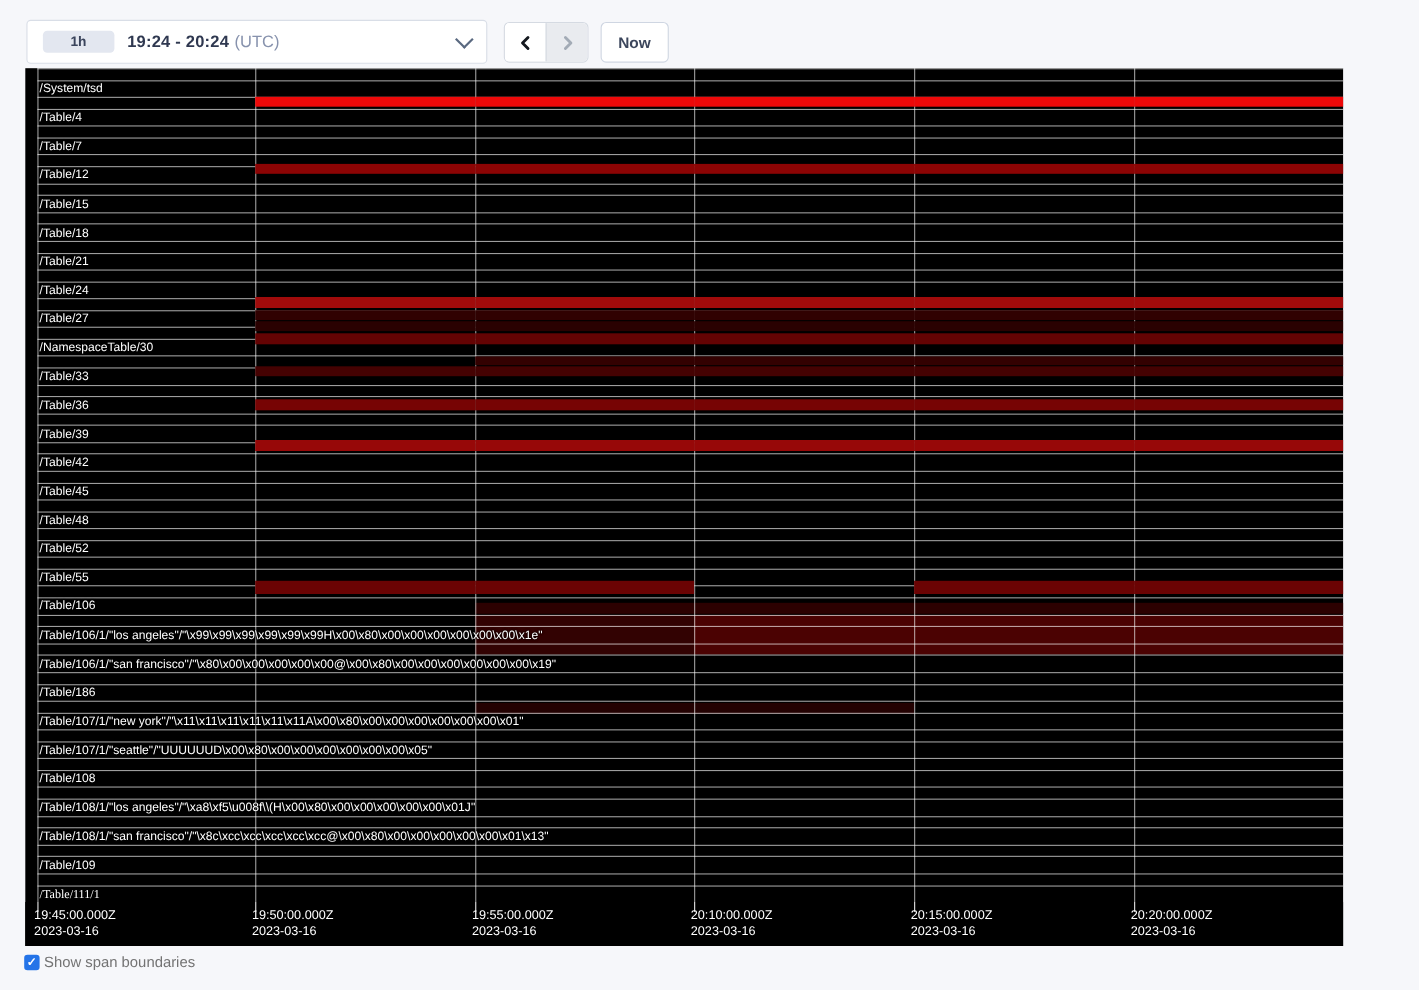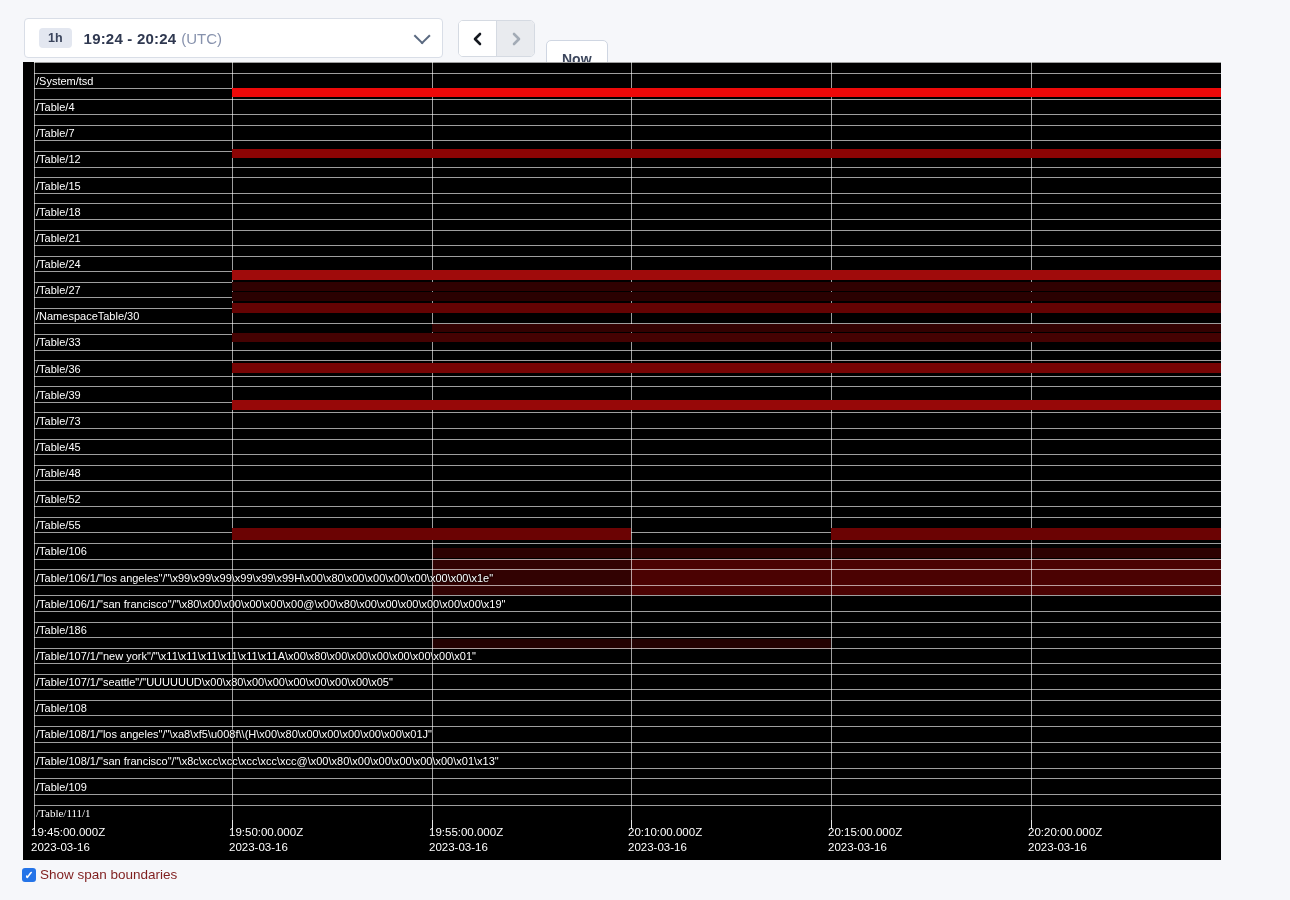--- a/index.html
+++ b/index.html
@@ -1,48 +1,48 @@
 <!DOCTYPE html>
 <html><head>
 <meta charset="utf-8">
 <style>
   html,body{margin:0;padding:0;}
   body{width:1290px;height:900px;background:#f6f7fa;font-family:"Liberation Sans",sans-serif;position:relative;overflow:hidden;}
   .app{position:absolute;inset:0;}
 
   
   .range-select{position:absolute;left:24px;top:18px;width:419px;height:40px;background:#fff;border:1px solid #d9dee7;border-radius:4px;display:flex;align-items:center;box-sizing:border-box;cursor:pointer;}
-  .range-badge{margin-left:14px;background:#e3e7f0;color:#3a445c;font-size:12.5px;font-weight:bold;padding:3px 9px;border-radius:4px;}
+  .range-badge{margin-left:14px;background:#e3e7f0;color:#3a445c;font-size:12.5px;font-weight:bold;padding:3px 25px;border-radius:4px;}
   .range-text{margin-left:12px;font-size:15px;font-weight:bold;color:#2f3850;letter-spacing:.2px;}
   .range-utc{margin-left:5px;font-size:15px;color:#8792ad;}
   .chev-down{margin-left:auto;margin-right:16px;width:10px;height:10px;border-right:2px solid #5a6980;border-bottom:2px solid #5a6980;transform:rotate(45deg) translateY(-3px);}
   .nav-group{position:absolute;left:458px;top:20px;height:37px;width:77px;display:flex;border:1px solid #d5dae2;border-radius:5px;overflow:hidden;background:#fff;box-sizing:border-box;}
   .nav-btn{flex:1;display:flex;align-items:center;justify-content:center;border:none;background:#fff;cursor:pointer;padding:0;}
   .nav-btn + .nav-btn{border-left:1px solid #d5dae2;}
   .nav-btn.disabled{background:#e9ebef;cursor:default;}
-  .now-btn{position:absolute;left:546px;top:20px;height:37px;padding:0 15px;background:#fff;border:1px solid #cfd6e2;border-radius:5px;font-family:"Liberation Sans",sans-serif;font-size:14px;font-weight:bold;color:#3c465c;cursor:pointer;margin-top:20px;}
+  .now-btn{position:absolute;left:546px;top:20px;height:37px;padding:0 15px;background:#fff;border:1px solid #cfd6e2;border-radius:5px;font-family:"Liberation Sans",sans-serif;font-size:14px;font-weight:bold;color:#3c465c;cursor:pointer;}
 
   
   .heatmap{position:absolute;left:23px;top:62px;width:1198px;height:798px;background:#000;}
   .hline{position:absolute;height:1px;background:rgba(255,255,255,0.62);left:11px;right:0;}
   .vline{position:absolute;width:1px;background:rgba(255,255,255,0.62);top:0;}
   .band{position:absolute;}
   .row-label{position:absolute;left:13px;color:#fff;font-size:11px;line-height:13px;white-space:nowrap;text-shadow:0 0 2px #000,0 0 2px #000;z-index:6;}
   .axis-area{position:absolute;left:0;right:0;bottom:0;height:40px;background:#000;z-index:7;}
   .axis-tick{position:absolute;top:0;width:1px;height:9px;background:#e8e8e8;}
   .axis-label{position:absolute;top:5px;color:#fff;font-size:11.5px;line-height:15px;white-space:nowrap;}
 
   
   .tooltip{position:absolute;left:710px;top:541px;width:570px;height:155px;background:#fff;border-radius:8px;box-shadow:0 2px 12px rgba(40,45,60,0.22);z-index:20;padding:17px 0 0 19px;box-sizing:border-box;}
   .tooltip .tline{font-size:13.5px;color:#606268;margin-bottom:13.5px;white-space:nowrap;}
 
   
   .footer{position:absolute;left:22px;top:867px;display:flex;align-items:center;cursor:pointer;}
   .cb{width:14px;height:14px;border-radius:3px;display:flex;align-items:center;justify-content:center;color:#fff;font-size:11px;line-height:14px;font-weight:bold;}
-  .cb-label{margin-left:4px;font-size:13.5px;color:#7f1d1d;text-align:right;}
+  .cb-label{margin-left:4px;font-size:13.5px;color:#737373;text-align:right;}
 </style>
 </head>
 <body>
 
 <div class="app">
 
   <div>
     <div class="range-select">
       <span class="range-badge">1h</span>
       <span class="range-text">19:24 - 20:24</span>
@@ -199,21 +199,21 @@
       <div class="row-label" style="top: 91.41px;">/Table/12</div>
       <div class="row-label" style="top: 117.55px;">/Table/15</div>
       <div class="row-label" style="top: 143.69px;">/Table/18</div>
       <div class="row-label" style="top: 169.83px;">/Table/21</div>
       <div class="row-label" style="top: 195.97px;">/Table/24</div>
       <div class="row-label" style="top: 222.1px;">/Table/27</div>
       <div class="row-label" style="top: 248.24px;">/NamespaceTable/30</div>
       <div class="row-label" style="top: 274.38px; text-align: right;">/Table/33</div>
       <div class="row-label" style="top: 300.52px;">/Table/36</div>
       <div class="row-label" style="top: 326.66px;">/Table/39</div>
-      <div class="row-label" style="top: 352.79px;">/Table/73</div>
+      <div class="row-label" style="top: 352.79px;">/Table/42</div>
       <div class="row-label" style="top: 378.93px; text-align: right;">/Table/45</div>
       <div class="row-label" style="top: 405.07px;">/Table/48</div>
       <div class="row-label" style="top: 431.21px;">/Table/52</div>
       <div class="row-label" style="top: 457.34px;">/Table/55</div>
       <div class="row-label" style="top: 483.48px;">/Table/106</div>
       <div class="row-label" style="top: 509.62px;">/Table/106/1/"los angeles"/"\x99\x99\x99\x99\x99\x99H\x00\x80\x00\x00\x00\x00\x00\x00\x1e"</div>
       <div class="row-label" style="top: 535.76px;">/Table/106/1/"san francisco"/"\x80\x00\x00\x00\x00\x00@\x00\x80\x00\x00\x00\x00\x00\x00\x19"</div>
       <div class="row-label" style="top: 561.9px;">/Table/186</div>
       <div class="row-label" style="top: 588.03px;">/Table/107/1/"new york"/"\x11\x11\x11\x11\x11\x11A\x00\x80\x00\x00\x00\x00\x00\x00\x01"</div>
       <div class="row-label" style="top: 614.17px;">/Table/107/1/"seattle"/"UUUUUUD\x00\x80\x00\x00\x00\x00\x00\x00\x05"</div>

